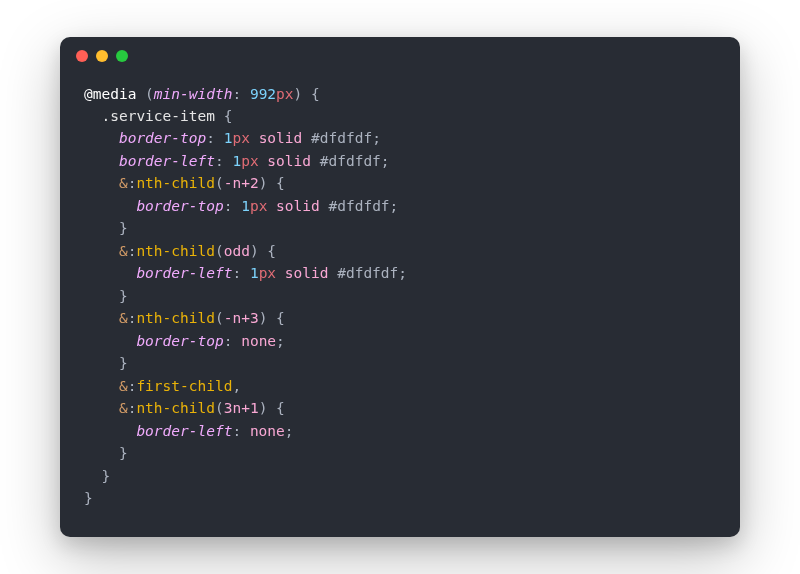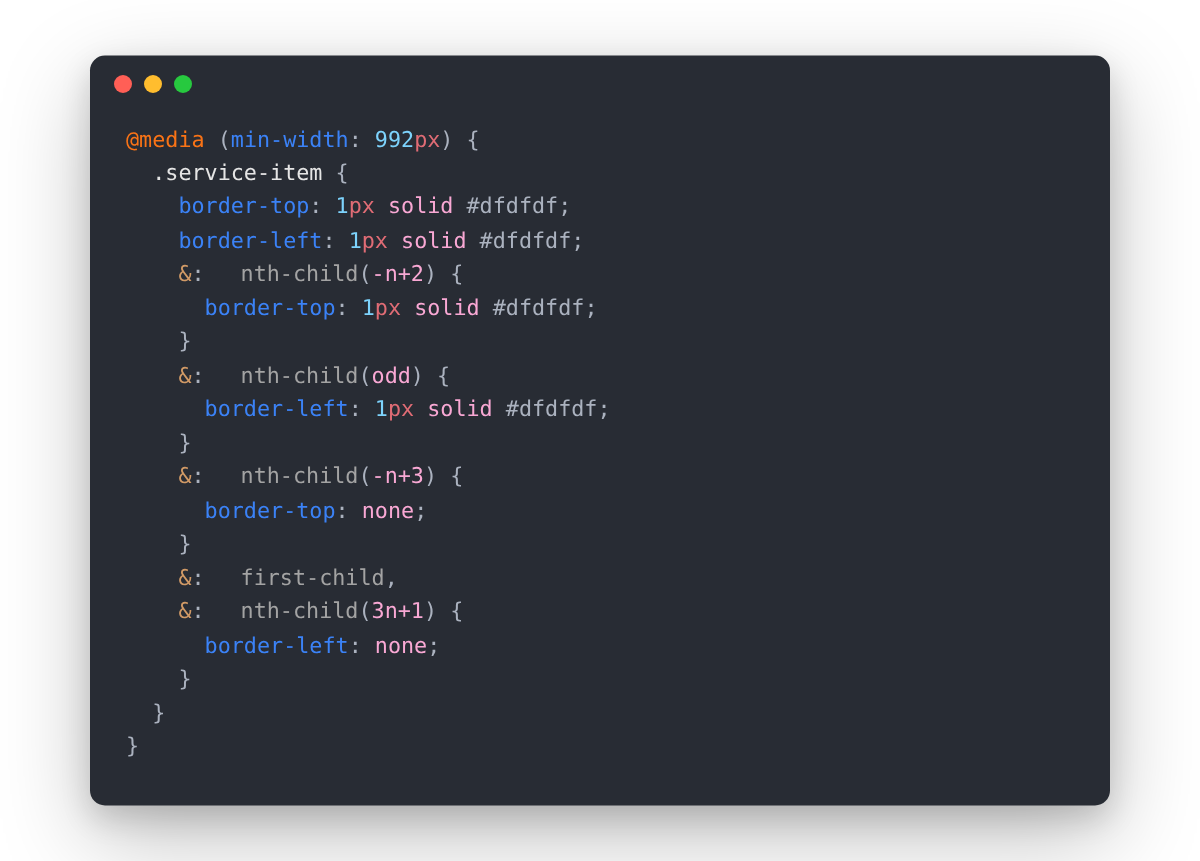--- a/index.html
+++ b/index.html
@@ -34,29 +34,29 @@
     .dot.red { background: #ff5f56; }
     .dot.yellow { background: #ffbd2e; }
     .dot.green { background: #27c93f; }
     .code {
       padding: 8px 24px 28px 24px;
       font-size: 14.5px;
       line-height: 1.55;
       color: #abb2bf;
       white-space: pre;
     }
-    .tok-at { color: #f97316; }
+    .tok-at { color: #ffffff; }
     .tok-punc { color: #abb2bf; }
     .tok-class { color: #e5e5e5; }
-    .tok-prop { color: #3b82f6; }
+    .tok-prop { color: #f0abfc; font-style: italic; }
     .tok-val { color: #f9a8d4; }
     .tok-num { color: #7dd3fc; }
     .tok-unit { color: #e06c75; text-align: center; }
     .tok-color { color: #abb2bf; margin-top: 46px; }
-    .tok-pseudo { color: #a3a3a3; margin-left: 24px; }
+    .tok-pseudo { color: #eab308; }
     .tok-amp { color: #d19a66; }
     .tok-paren { color: #abb2bf; }
   </style>
 </head>
 <body>
 
 <div class="window">
   <div class="titlebar">
     <div class="dot red"></div>
     <div class="dot yellow"></div>

